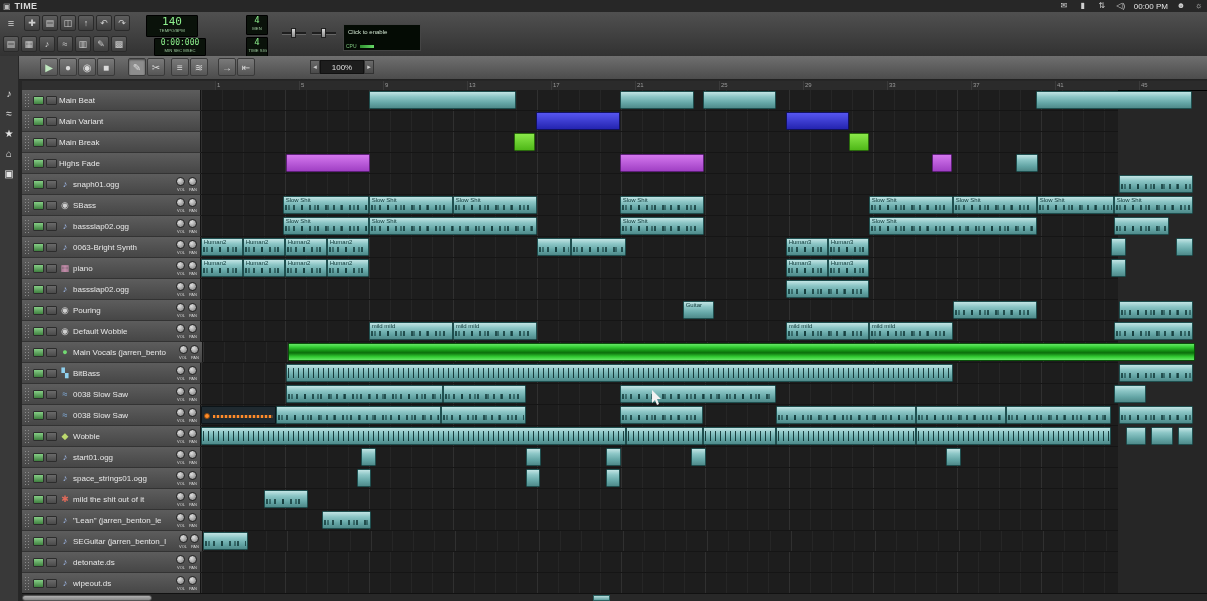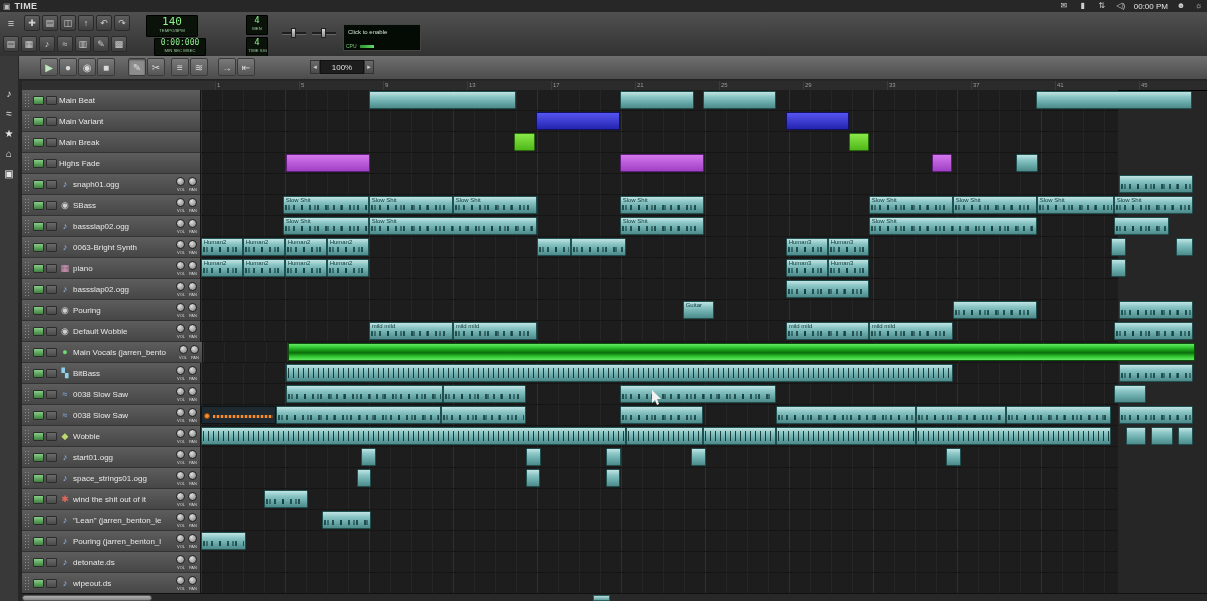--- a/index.html
+++ b/index.html
@@ -737,21 +737,21 @@
           <div class="seg" style="left: 325px; width: 14px;"></div>
           <div class="seg" style="left: 405px; width: 14px;"></div>
         </div>
       </div>
       <div class="trackrow">
         <div class="thead">
           <span class="grip"></span>
           <span class="sbtn mute"></span>
           <span class="sbtn solo"></span>
           <span class="ticon" style="color: rgb(224, 106, 90);">✱</span>
-          <span class="tname">wind the shit out of it</span>
+          <span class="tname">mild the shit out of it</span>
           <span class="knobs">
             <span class="knob">
               <span class="kc"></span>
               <span class="kl">VOL</span>
             </span>
             <span class="knob">
               <span class="kc"></span>
               <span class="kl">PAN</span>
             </span>
           </span>
@@ -781,21 +781,21 @@
         <div class="tlane">
           <div class="seg t-notes" style="left: 121px; width: 49px;"></div>
         </div>
       </div>
       <div class="trackrow">
         <div class="thead">
           <span class="grip"></span>
           <span class="sbtn mute"></span>
           <span class="sbtn solo"></span>
           <span class="ticon" style="color: rgb(159, 185, 234);">♪</span>
-          <span class="tname">Pouring (jarren_benton_l</span>
+          <span class="tname">SEGuitar (jarren_benton_l</span>
           <span class="knobs">
             <span class="knob">
               <span class="kc"></span>
               <span class="kl">VOL</span>
             </span>
             <span class="knob">
               <span class="kc"></span>
               <span class="kl">PAN</span>
             </span>
           </span>

